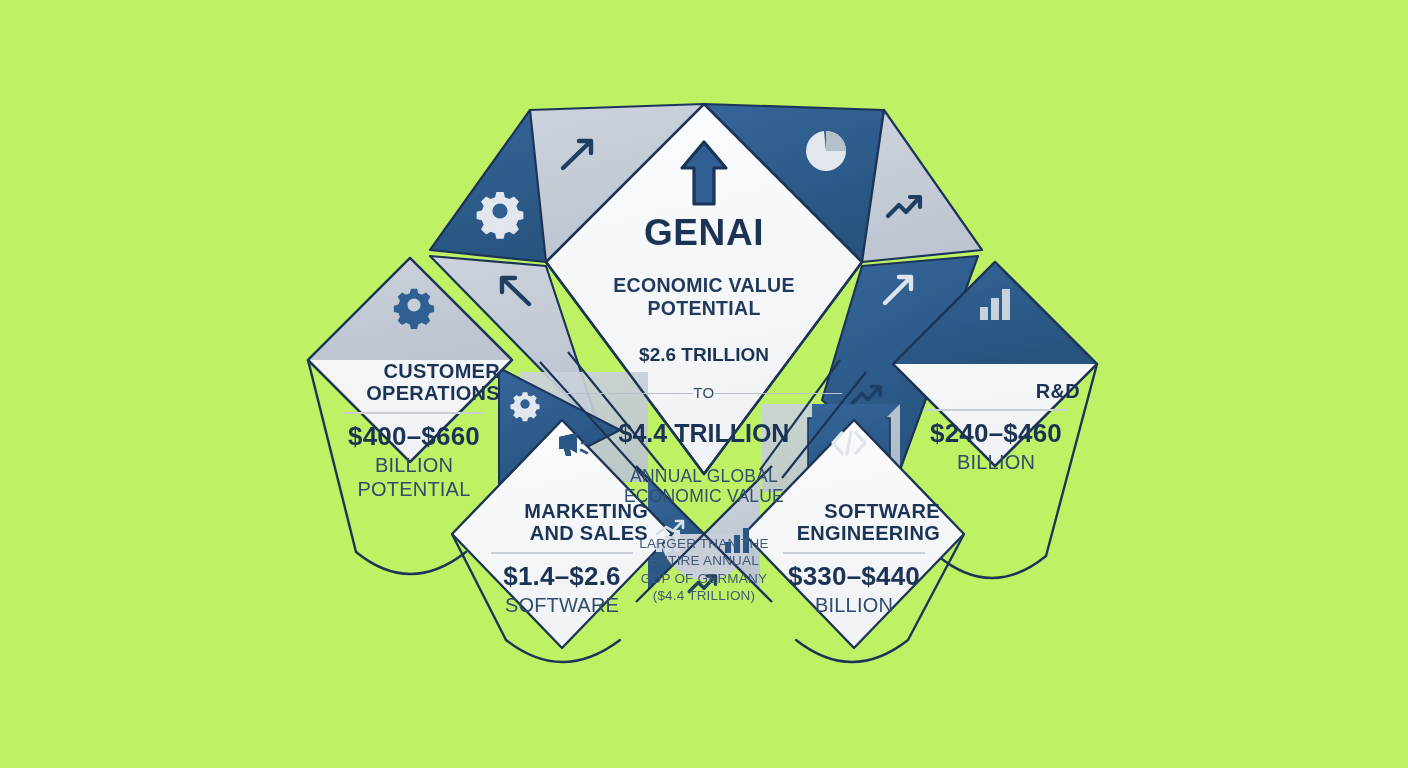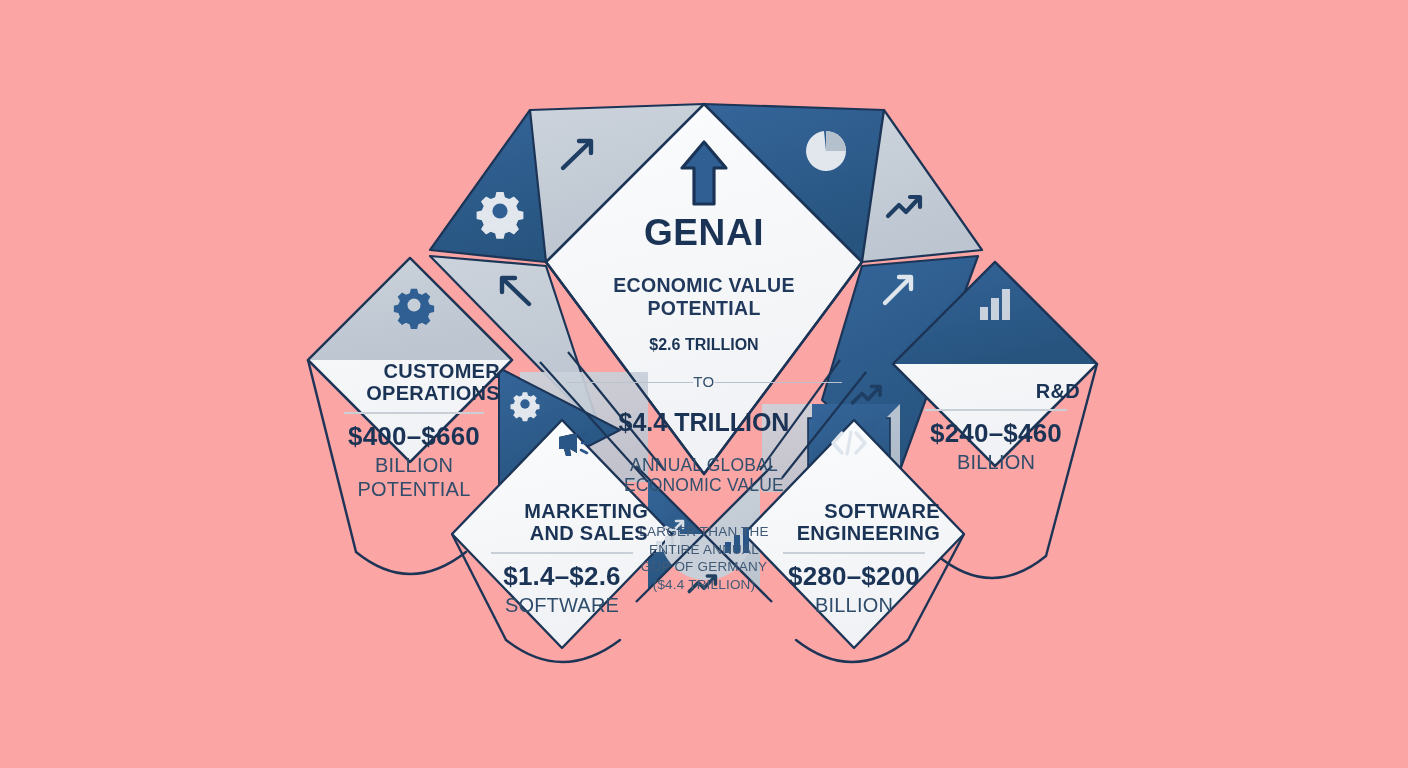--- a/index.html
+++ b/index.html
@@ -49,24 +49,24 @@
   }
   #center-sub {
     font-size: 19.5px;
     font-weight: bold;
     letter-spacing: 0.3px;
     color: #20395c;
     margin-top: 5px;
     line-height: 1.16;
   }
   #center-amount1 {
-    font-size: 16px;
-    font-weight: bold;
-    color: #1b3456;
-    margin-top: 1px;
+    font-size: 19px;
+    font-weight: bold;
+    color: #1b3456;
+    margin-top: 9px;
   }
   .to-row {
     display: flex;
     align-items: center;
     justify-content: center;
     margin: 3px 0 2px 0;
   }
   .to-row .rule {
     flex: 1 1 auto;
     height: 1px;
@@ -131,21 +131,21 @@
   #card-rd       { left: 912px; top: 380px; width: 168px; }
   #card-rd .card-rule { width: 142px; }
   #card-marketing{ left: 476px; top: 500px; width: 172px; }
   #card-marketing .card-rule { width: 142px; }
   #card-software { left: 768px; top: 500px; width: 172px; }
   #card-software .card-rule { width: 142px; }
 </style>
 </head>
 <body>
 
-<div id="stage" style="background: #fca5a5;">
+<div id="stage" style="background: #bef264;">
 
   <svg id="art" viewBox="0 0 1408 768">
     <defs>
       <linearGradient id="gBlue" x1="0" y1="0" x2="0.4" y2="1">
         <stop offset="0%" stop-color="#35659a"></stop>
         <stop offset="100%" stop-color="#27547f"></stop>
       </linearGradient>
       <linearGradient id="gGray" x1="0" y1="0" x2="0.3" y2="1">
         <stop offset="0%" stop-color="#ccd3dc"></stop>
         <stop offset="100%" stop-color="#bcc5d0"></stop>
@@ -373,21 +373,21 @@
 AND SALES</div>
     <div class="card-rule"></div>
     <div class="card-amount">$1.4–$2.6</div>
     <div class="card-unit">SOFTWARE</div>
   </div>
 
   <div class="card-tx" id="card-software">
     <div class="card-name">SOFTWARE
 ENGINEERING</div>
     <div class="card-rule"></div>
-    <div class="card-amount">$280–$200</div>
+    <div class="card-amount">$330–$440</div>
     <div class="card-unit">BILLION</div>
   </div>
 
   <div class="card-tx" id="card-rd">
     <div class="card-name">R&amp;D</div>
     <div class="card-rule"></div>
     <div class="card-amount">$240–$460</div>
     <div class="card-unit">BILLION</div>
   </div>
 

